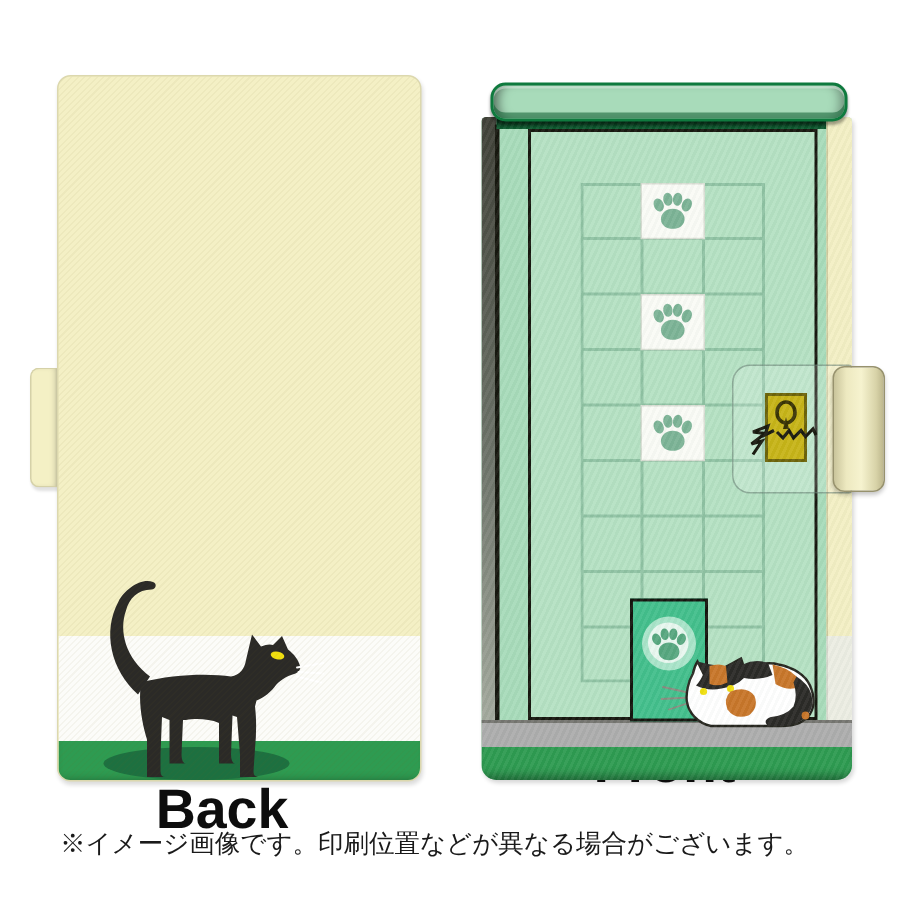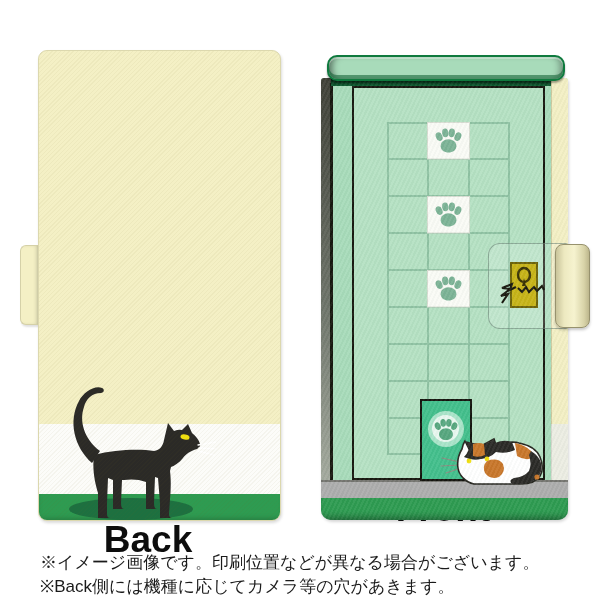--- a/index.html
+++ b/index.html
@@ -250,14 +250,13 @@
 </div>
 
 <div class="abs top-bar"></div>
 <div class="abs closure-strap"></div>
 
 <div class="abs view-label label-back">Back</div>
 <div class="abs view-label label-front">Front</div>
 
 <div class="abs notes">
   <div>※イメージ画像です。印刷位置などが異なる場合がございます。</div>
-  <div>※Back側には機種に応じてカメラ等の穴があきます。</div>
 </div>
 
 </body></html>

